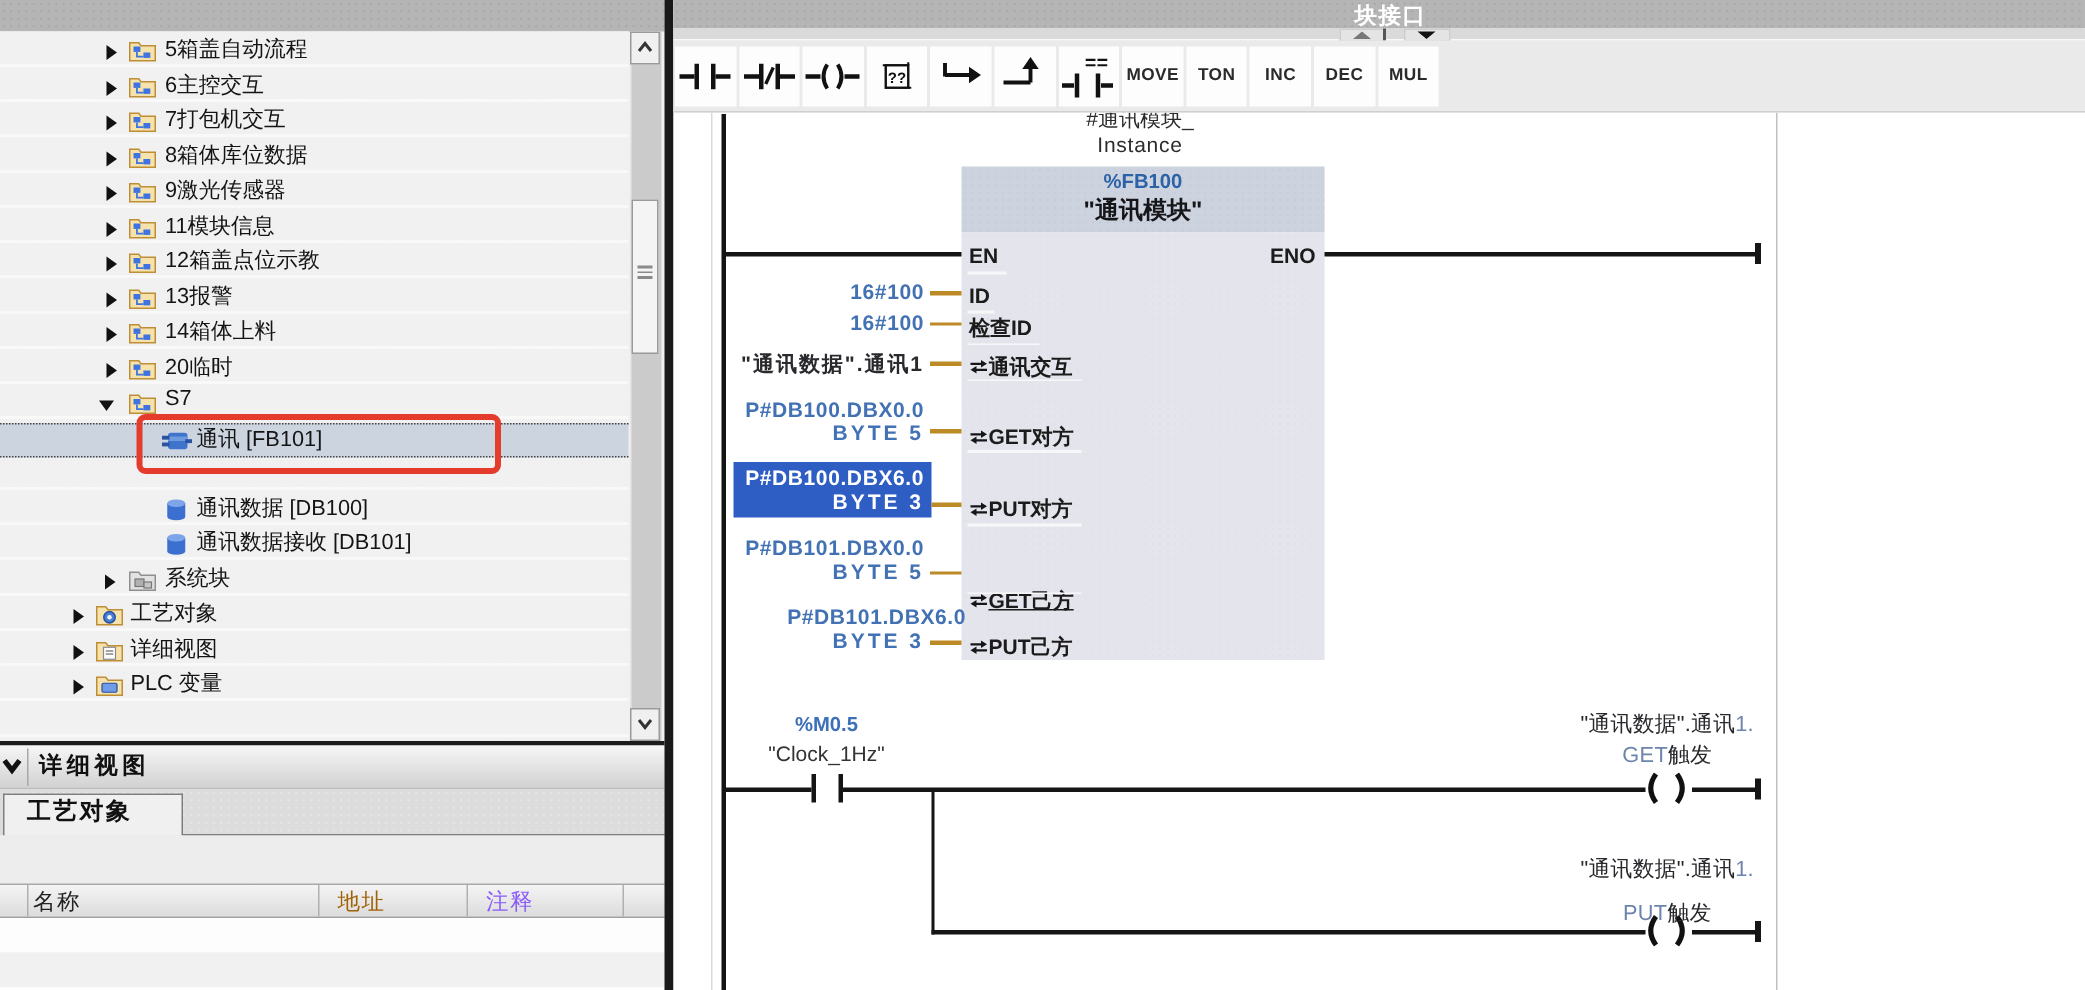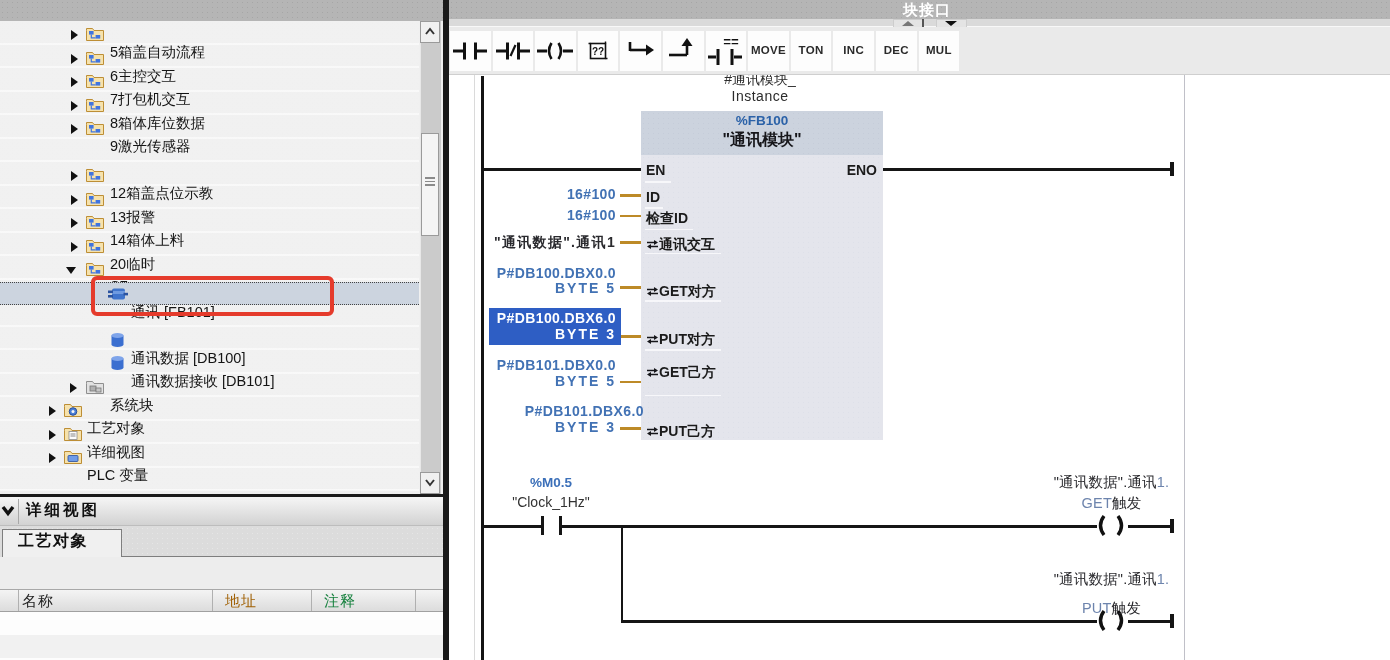--- a/index.html
+++ b/index.html
@@ -2,21 +2,21 @@
 <html><head>
 <meta charset="utf-8">
 <style>
 html,body{margin:0;padding:0;width:1390px;height:660px;overflow:hidden;
  font-family:"Liberation Sans",sans-serif;background:#fff;}
 .a{position:absolute;}
 #stage{position:absolute;left:0;top:0;width:1390px;height:660px;overflow:hidden;}
 .dots{background-image:radial-gradient(#a6a6a6 0.9px,transparent 0.9px);background-size:5px 5px;}
 .dotsl{background-image:radial-gradient(#e6e6e6 0.9px,transparent 0.9px);background-size:5px 5px;}
 .row{position:absolute;left:0;width:419px;height:23.5px;}
-.rtext{position:absolute;top:20px;font-size:14.5px;color:#141414;white-space:nowrap;}
+.rtext{position:absolute;top:0;font-size:14.5px;color:#141414;white-space:nowrap;}
 .tri-r{position:absolute;width:0;height:0;border-top:5px solid transparent;border-bottom:5px solid transparent;border-left:7px solid #111;top:7px;}
 .tri-d{position:absolute;width:0;height:0;border-left:5.5px solid transparent;border-right:5.5px solid transparent;border-top:7px solid #111;top:9px;}
 .icn{position:absolute;top:3px;}
 .wire{position:absolute;background:#151515;}
 .awire{position:absolute;background:#bd8a28;height:2.4px;}
 .opnd{position:absolute;left:1px;width:166px;text-align:right;font-size:14px;letter-spacing:0.4px;font-weight:bold;color:#4272b4;white-space:nowrap;}
 .plabel{position:absolute;font-size:14px;font-weight:bold;color:#1b1b1b;white-space:nowrap;}
 .tbtn{position:absolute;top:4px;width:40.6px;height:40px;background:#fdfdfd;}
 .tbtxt{position:absolute;width:100%;text-align:center;top:13px;font-size:11.5px;font-weight:bold;color:#2a2a2a;letter-spacing:0.3px;}
 </style>
@@ -75,20 +75,30 @@
     <div class="row" style="top:96.3px">
       <span class="tri-r" style="left:71px"></span>
       <svg class="icn" style="left:85px" width="20" height="17" viewBox="0 0 20 17">
             <path d="M1.5 4.5 v-2 h6 l1.5 2 h9.5 v10 h-17 z" fill="#f6e2ac" stroke="#bd8e35"></path>
             <rect x="4" y="5" width="4.6" height="3.6" fill="#3f74e0"></rect>
             <rect x="10.6" y="9" width="4.6" height="3.6" fill="#3f74e0"></rect>
             <path d="M6.3 8.6 v3.2 h4.3" stroke="#3f74e0" stroke-width="1.2" fill="none"></path>
           </svg>
       <span class="rtext" style="left:110px">9激光传感器</span>
     </div>
+    <div class="row" style="top:119.8px">
+      <span class="tri-r" style="left:71px"></span>
+      <svg class="icn" style="left:85px" width="20" height="17" viewBox="0 0 20 17">
+            <path d="M1.5 4.5 v-2 h6 l1.5 2 h9.5 v10 h-17 z" fill="#f6e2ac" stroke="#bd8e35"></path>
+            <rect x="4" y="5" width="4.6" height="3.6" fill="#3f74e0"></rect>
+            <rect x="10.6" y="9" width="4.6" height="3.6" fill="#3f74e0"></rect>
+            <path d="M6.3 8.6 v3.2 h4.3" stroke="#3f74e0" stroke-width="1.2" fill="none"></path>
+          </svg>
+      <span class="rtext" style="left:110px">11模块信息</span>
+    </div>
     <div class="row" style="top:143.3px">
       <span class="tri-r" style="left:71px"></span>
       <svg class="icn" style="left:85px" width="20" height="17" viewBox="0 0 20 17">
             <path d="M1.5 4.5 v-2 h6 l1.5 2 h9.5 v10 h-17 z" fill="#f6e2ac" stroke="#bd8e35"></path>
             <rect x="4" y="5" width="4.6" height="3.6" fill="#3f74e0"></rect>
             <rect x="10.6" y="9" width="4.6" height="3.6" fill="#3f74e0"></rect>
             <path d="M6.3 8.6 v3.2 h4.3" stroke="#3f74e0" stroke-width="1.2" fill="none"></path>
           </svg>
       <span class="rtext" style="left:110px">12箱盖点位示教</span>
     </div>
@@ -227,21 +237,21 @@
 
   <div class="a" style="left:0;top:557px;width:443px;height:32px;background:#ededed;"></div>
 
   <div class="a" style="left:0;top:589px;width:443px;height:23px;background:linear-gradient(#f4f4f4,#dcdcdc);border-top:1px solid #a8a8a8;border-bottom:1px solid #a0a0a0;box-sizing:border-box;"></div>
   <div class="a" style="left:18px;top:590px;width:1px;height:21px;background:#b0b0b0;"></div>
   <div class="a" style="left:212px;top:590px;width:1px;height:21px;background:#b0b0b0;"></div>
   <div class="a" style="left:311px;top:590px;width:1px;height:21px;background:#b0b0b0;"></div>
   <div class="a" style="left:415px;top:590px;width:1px;height:21px;background:#b0b0b0;"></div>
   <div class="a" style="left:22px;top:592px;font-size:15px;letter-spacing:1px;color:#222;">名称</div>
   <div class="a" style="left:225px;top:592px;font-size:15px;letter-spacing:1px;color:#a16207;">地址</div>
-  <div class="a" style="left:324px;top:592px;font-size:15px;letter-spacing:1px;color:#15803d;">注释</div>
+  <div class="a" style="left:324px;top:592px;font-size:15px;letter-spacing:1px;color:#8b5cf6;">注释</div>
 
   <div class="a" style="left:0;top:612px;width:443px;height:23px;background:#fdfdfd;"></div>
   <div class="a" style="left:0;top:635px;width:443px;height:23px;background:#f1f1f1;"></div>
   <div class="a" style="left:0;top:658px;width:443px;height:2px;background:#fdfdfd;"></div>
 </div>
 
 <div class="a" style="left:443px;top:0;width:6px;height:660px;background:#191919;"></div>
 
 <div class="a" id="rightpanel" style="left:449px;top:0;width:941px;height:660px;background:#fff;">
 
@@ -360,21 +370,21 @@
           <path d="M8 1 l4 2.5 -4 2.5 z" fill="#16161a"></path>
           <path d="M3 7.5 h9" stroke="#16161a" stroke-width="1.5"></path>
           <path d="M5 5 l-4 2.5 4 2.5 z" fill="#16161a"></path>
         </svg>GET对方</div>
   <div class="plabel" style="left:197px;top:256px;"><svg width="13" height="11" viewBox="0 0 13 11" style="vertical-align:-1px">
           <path d="M1 3.5 h9" stroke="#16161a" stroke-width="1.5"></path>
           <path d="M8 1 l4 2.5 -4 2.5 z" fill="#16161a"></path>
           <path d="M3 7.5 h9" stroke="#16161a" stroke-width="1.5"></path>
           <path d="M5 5 l-4 2.5 4 2.5 z" fill="#16161a"></path>
         </svg>PUT对方</div>
-  <div class="plabel" style="left:197px;top:289px;"><svg width="13" height="11" viewBox="0 0 13 11" style="vertical-align:-1px">
+  <div class="plabel" style="left:197px;top:317px;text-decoration:underline;"><svg width="13" height="11" viewBox="0 0 13 11" style="vertical-align:-1px">
           <path d="M1 3.5 h9" stroke="#16161a" stroke-width="1.5"></path>
           <path d="M8 1 l4 2.5 -4 2.5 z" fill="#16161a"></path>
           <path d="M3 7.5 h9" stroke="#16161a" stroke-width="1.5"></path>
           <path d="M5 5 l-4 2.5 4 2.5 z" fill="#16161a"></path>
         </svg>GET己方</div>
   <div class="plabel" style="left:197px;top:348px;"><svg width="13" height="11" viewBox="0 0 13 11" style="vertical-align:-1px">
           <path d="M1 3.5 h9" stroke="#16161a" stroke-width="1.5"></path>
           <path d="M8 1 l4 2.5 -4 2.5 z" fill="#16161a"></path>
           <path d="M3 7.5 h9" stroke="#16161a" stroke-width="1.5"></path>
           <path d="M5 5 l-4 2.5 4 2.5 z" fill="#16161a"></path>

